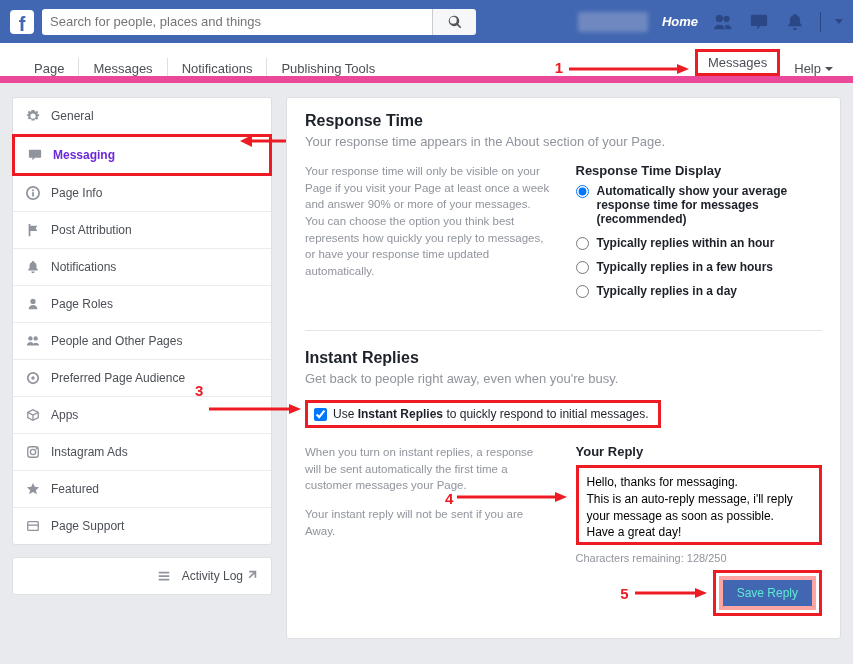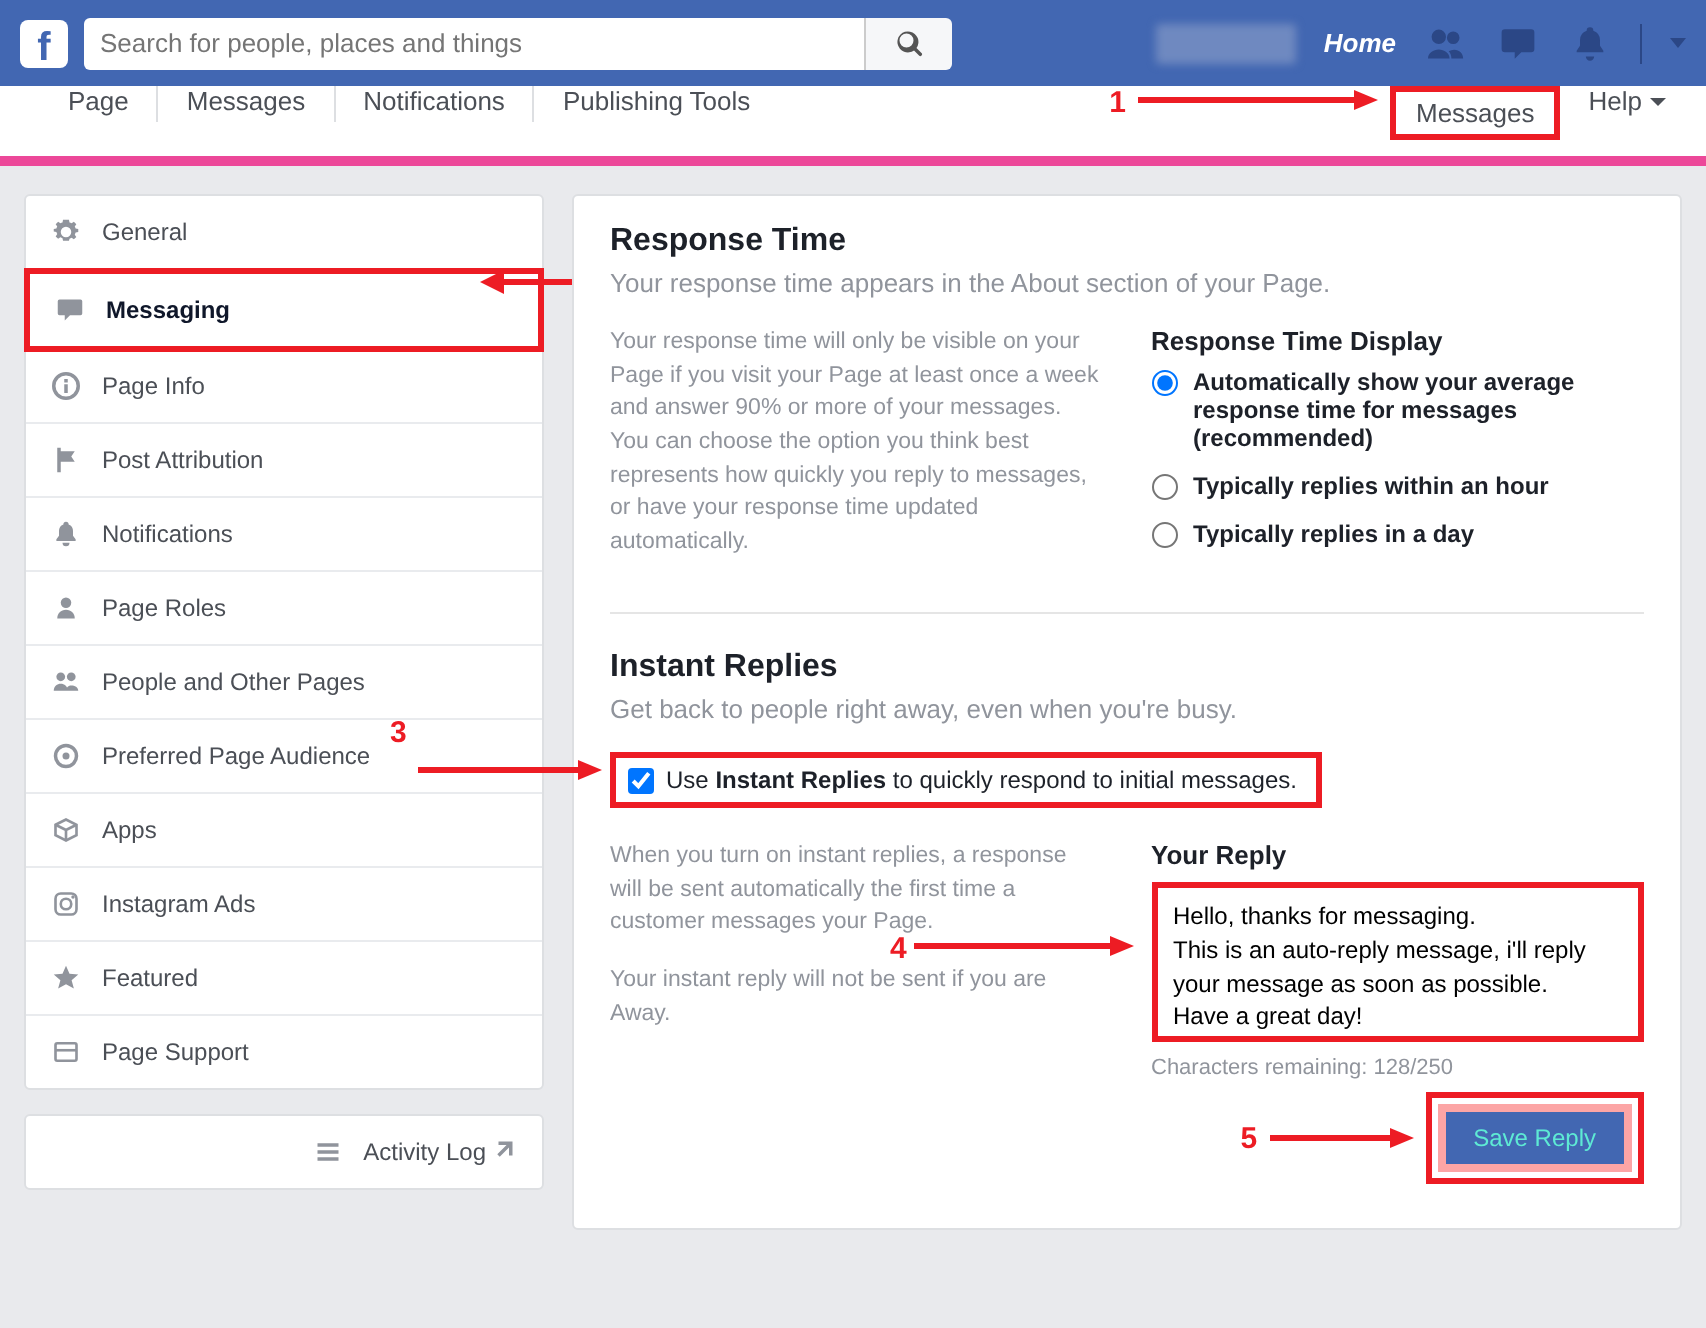--- a/index.html
+++ b/index.html
@@ -11,35 +11,35 @@
   .search-wrap { display:flex; margin-left:8px; }
   .search-input { width: 390px; height: 26px; border: none; border-radius: 3px 0 0 3px; padding: 0 8px; font-size: 13px; background:#fff; }
   .search-btn { width: 44px; height: 26px; background: #f6f7f9; border:none; border-left:1px solid #ccc; border-radius: 0 3px 3px 0; cursor:pointer; display:flex; align-items:center; justify-content:center; color:#555; }
   .top-right { margin-left:auto; display:flex; align-items:center; gap:14px; color:#fff; font-weight:bold;font-style:italic; }
   .profile-blur { width:70px; height:20px; background: #6f89c0; border-radius:2px; filter: blur(2px); }
   .top-icon { width:22px; height:22px; display:flex; align-items:center; justify-content:center; color:#2b4786; }
   .top-icon svg { fill: #2b4786; }
   .dropdown-caret { width:0; height:0; border-left:4px solid transparent; border-right:4px solid transparent; border-top:5px solid #2b4786; }
 
   
-  .navtabs { background:#fff; border-bottom:5px solid #ec4899; height: 40px; display:flex; align-items:flex-start; padding: 0 20px; position:relative; }
+  .navtabs { background:#fff; border-bottom:7px solid #ec4899; height: 40px; display:flex; align-items:flex-end; padding: 0 20px; position:relative; }
   .navtabs .tab { padding: 0 14px; color:#4b4f56; font-size:13px; cursor:pointer; }
   .navtabs .sep { width:1px; height:18px; background:#dddfe2; }
   .navtabs .spacer { flex:1; }
   .settings-box { border:3px solid #ed1c24; padding: 3px 10px; color:#4b4f56; font-size:13px; cursor:pointer; }
   .help { display:flex; align-items:center; gap:4px; color:#4b4f56; font-size:13px; margin-left:14px; cursor:pointer;}
   .help .caret { width:0; height:0; border-left:4px solid transparent; border-right:4px solid transparent; border-top:4px solid #4b4f56; }
 
   
   .wrap { display:flex; gap:14px; padding: 14px 12px; align-items:flex-start; }
   .sidebar { width: 260px; }
   .panel { background:#fff; border:1px solid #dddfe2; border-radius:3px; }
   .side-item { display:flex; align-items:center; gap:10px; padding: 10px 12px; border-bottom:1px solid #e9ebee; color:#4b4f56; cursor:pointer; font-size:12px; }
   .side-item:last-child { border-bottom:none; }
-  .side-item.active { font-weight:bold; color:#0f172a; }
+  .side-item.active { font-weight:bold; color:#6d28d9; }
   .side-icon { width:16px; height:16px; display:flex; align-items:center; justify-content:center; color:#90949c; flex-shrink:0; }
   .side-icon svg { fill:#90949c; }
   .sidebar .panel + .panel { margin-top:12px; }
   .activity-item { display:flex; align-items:center; justify-content:flex-end; padding:10px 12px; color:#4b4f56; cursor:pointer; }
   .activity-item .left { display:flex; align-items:center; gap:10px; }
 
   
   .box-highlight { border:3px solid #ed1c24; margin: -1px; }
 
   
@@ -279,20 +279,24 @@
           <label class="radio-row">
               <input type="radio" name="rt" checked="" style="">
               <b>Automatically show your average response time for messages (recommended)</b>
             </label>
           <label class="radio-row">
               <input type="radio" name="rt" style="">
               <b>Typically replies within an hour</b>
             </label>
           <label class="radio-row">
               <input type="radio" name="rt" style="">
+              <b>Typically replies in a few hours</b>
+            </label>
+          <label class="radio-row">
+              <input type="radio" name="rt" style="">
               <b>Typically replies in a day</b>
             </label>
         </div>
       </div>
 
       <hr class="divider">
 
       <h2>Instant Replies</h2>
       <div class="sub">Get back to people right away, even when you're busy.</div>
 

